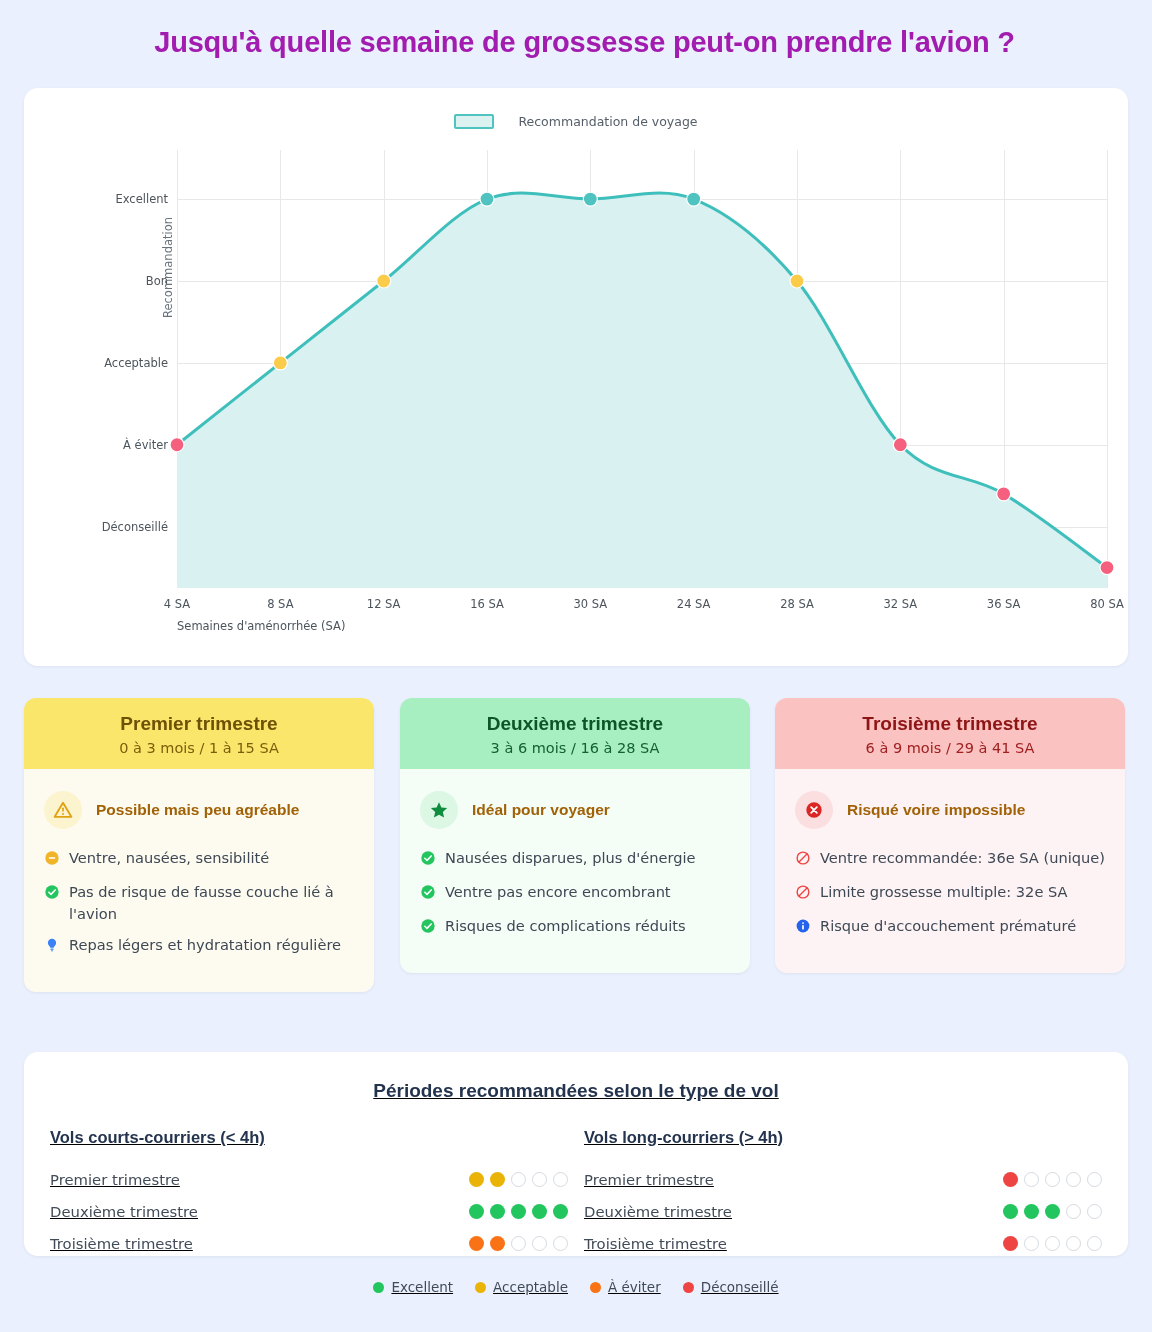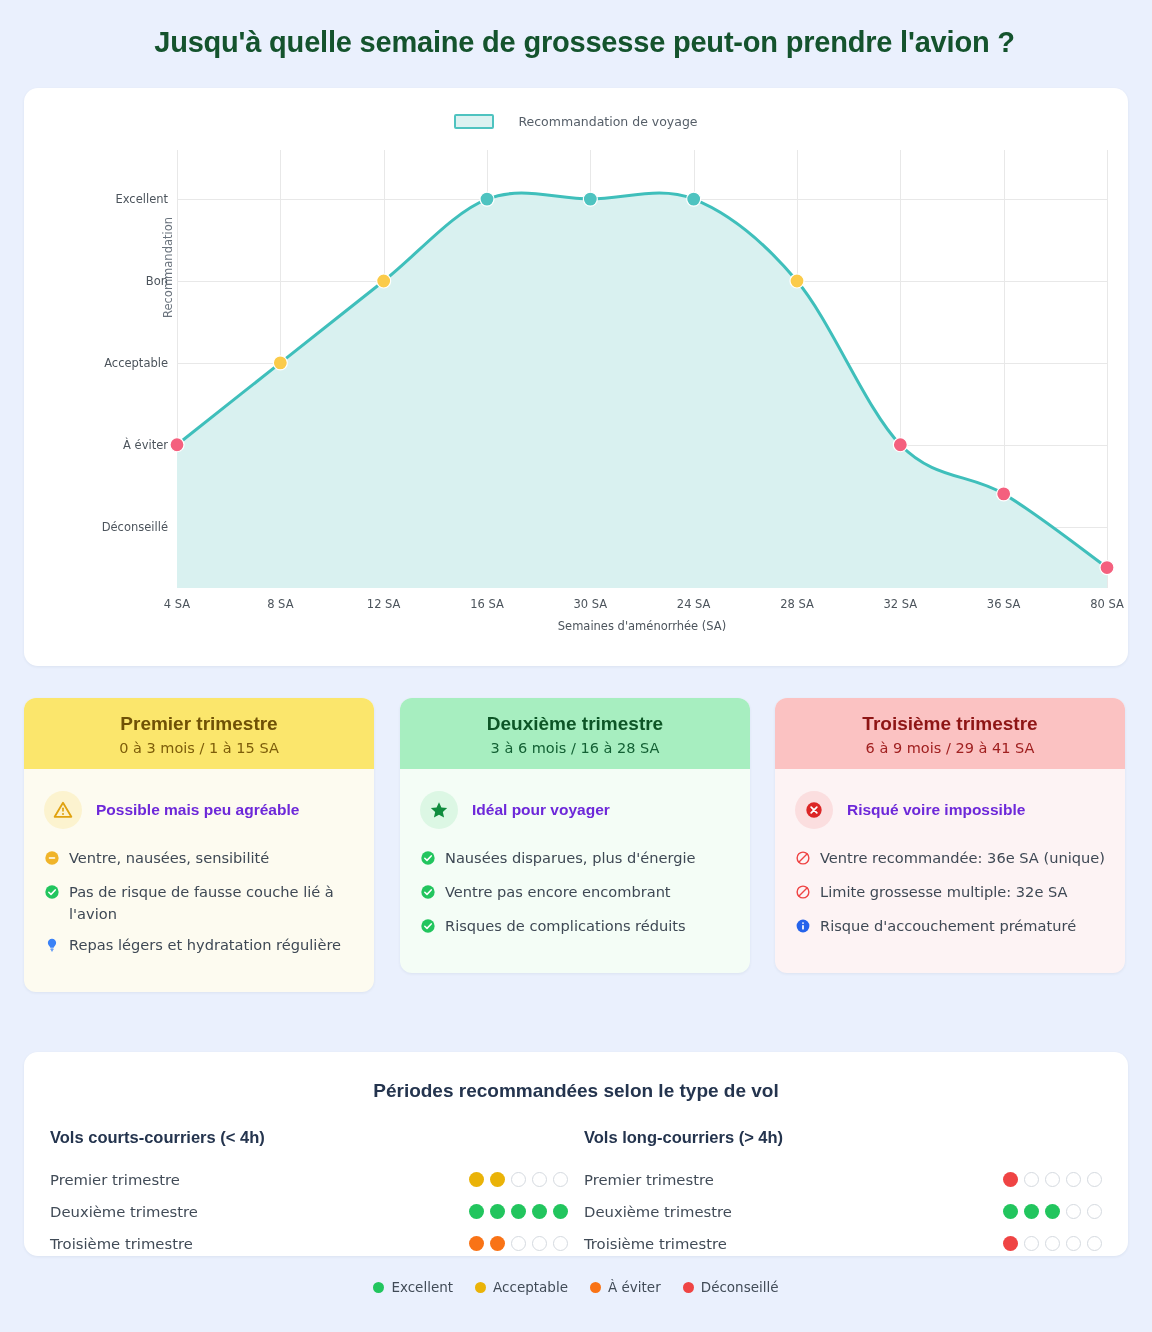--- a/index.html
+++ b/index.html
@@ -8,21 +8,21 @@
     height: 1332px;
     background: #eaf0fd;
     font-family: "DejaVu Sans", sans-serif;
   }
   body { position: relative; overflow: hidden; }
 
   .page-title {
     font-family: "Liberation Sans", sans-serif;
     font-size: 29px;
     font-weight: bold;
-    color: #14532d;
+    color: #a21caf;
     text-align: center;
     padding: 26px 0 20px 17px;
     letter-spacing: -0.2px;
   }
 
   
   .chart-card {
     position: absolute;
     left: 24px; top: 88px;
     width: 1104px; height: 578px;
@@ -85,21 +85,21 @@
     margin-top: 9px;
     font-size: 11.5px;
     color: #4c545c;
     white-space: nowrap;
     transform: translateX(-50%);
   }
   .xlabel {
     position: absolute;
     left: 0; width: 100%; top: 100%;
     margin-top: 31px;
-    text-align: center;
+    text-align: left;
     font-size: 11.5px;
     color: #4c545c;
   }
 
   
   .tri-row { position: absolute; left: 24px; top: 698px; width: 1104px; }
   .tri-card {
     position: absolute;
     top: 0;
     width: 350px;
@@ -114,21 +114,21 @@
   .tri-head { padding: 15px 12px 13px 12px; text-align: center; }
   .tri-head-title { font-family: "Liberation Sans", sans-serif; font-size: 19px; font-weight: bold; }
   .tri-head-sub { font-size: 14.5px; margin-top: 5px; }
 
   .tri-body { padding: 22px 20px 24px 20px; }
   .tri-status { display: flex; align-items: center; gap: 14px; margin-bottom: 18px; }
   .status-badge {
     width: 38px; height: 38px; border-radius: 50%;
     display: flex; align-items: center; justify-content: center; flex: 0 0 38px;
   }
-  .status-label { font-family: "Liberation Sans", sans-serif; font-size: 15.5px; font-weight: bold; color: #6d28d9; }
+  .status-label { font-family: "Liberation Sans", sans-serif; font-size: 15.5px; font-weight: bold; color: #a16207; }
 
   .tri-list { list-style: none; }
   .tri-list li {
     display: flex; align-items: flex-start; gap: 9px;
     font-size: 14.6px; color: #3e4854; line-height: 1.5;
     margin-bottom: 9px;
   }
   .tri-list li .bullet { flex: 0 0 16px; margin-top: 3px; }
 
   
@@ -151,20 +151,21 @@
   #tri-2 .status-badge { background: #fbdedf; }
 
   
   .flights-card {
     position: absolute;
     left: 24px; top: 1052px;
     width: 1104px; height: 204px;
     background: #ffffff;
     border-radius: 14px;
     box-shadow: 0 1px 3px rgba(30,50,90,0.07);
+    text-decoration: underline;
   }
   .flights-title {
     text-align: center;
     font-family: "Liberation Sans", sans-serif;
     font-size: 19px;
     font-weight: bold;
     color: #24344e;
     padding-top: 28px;
   }
   .flights-cols {

